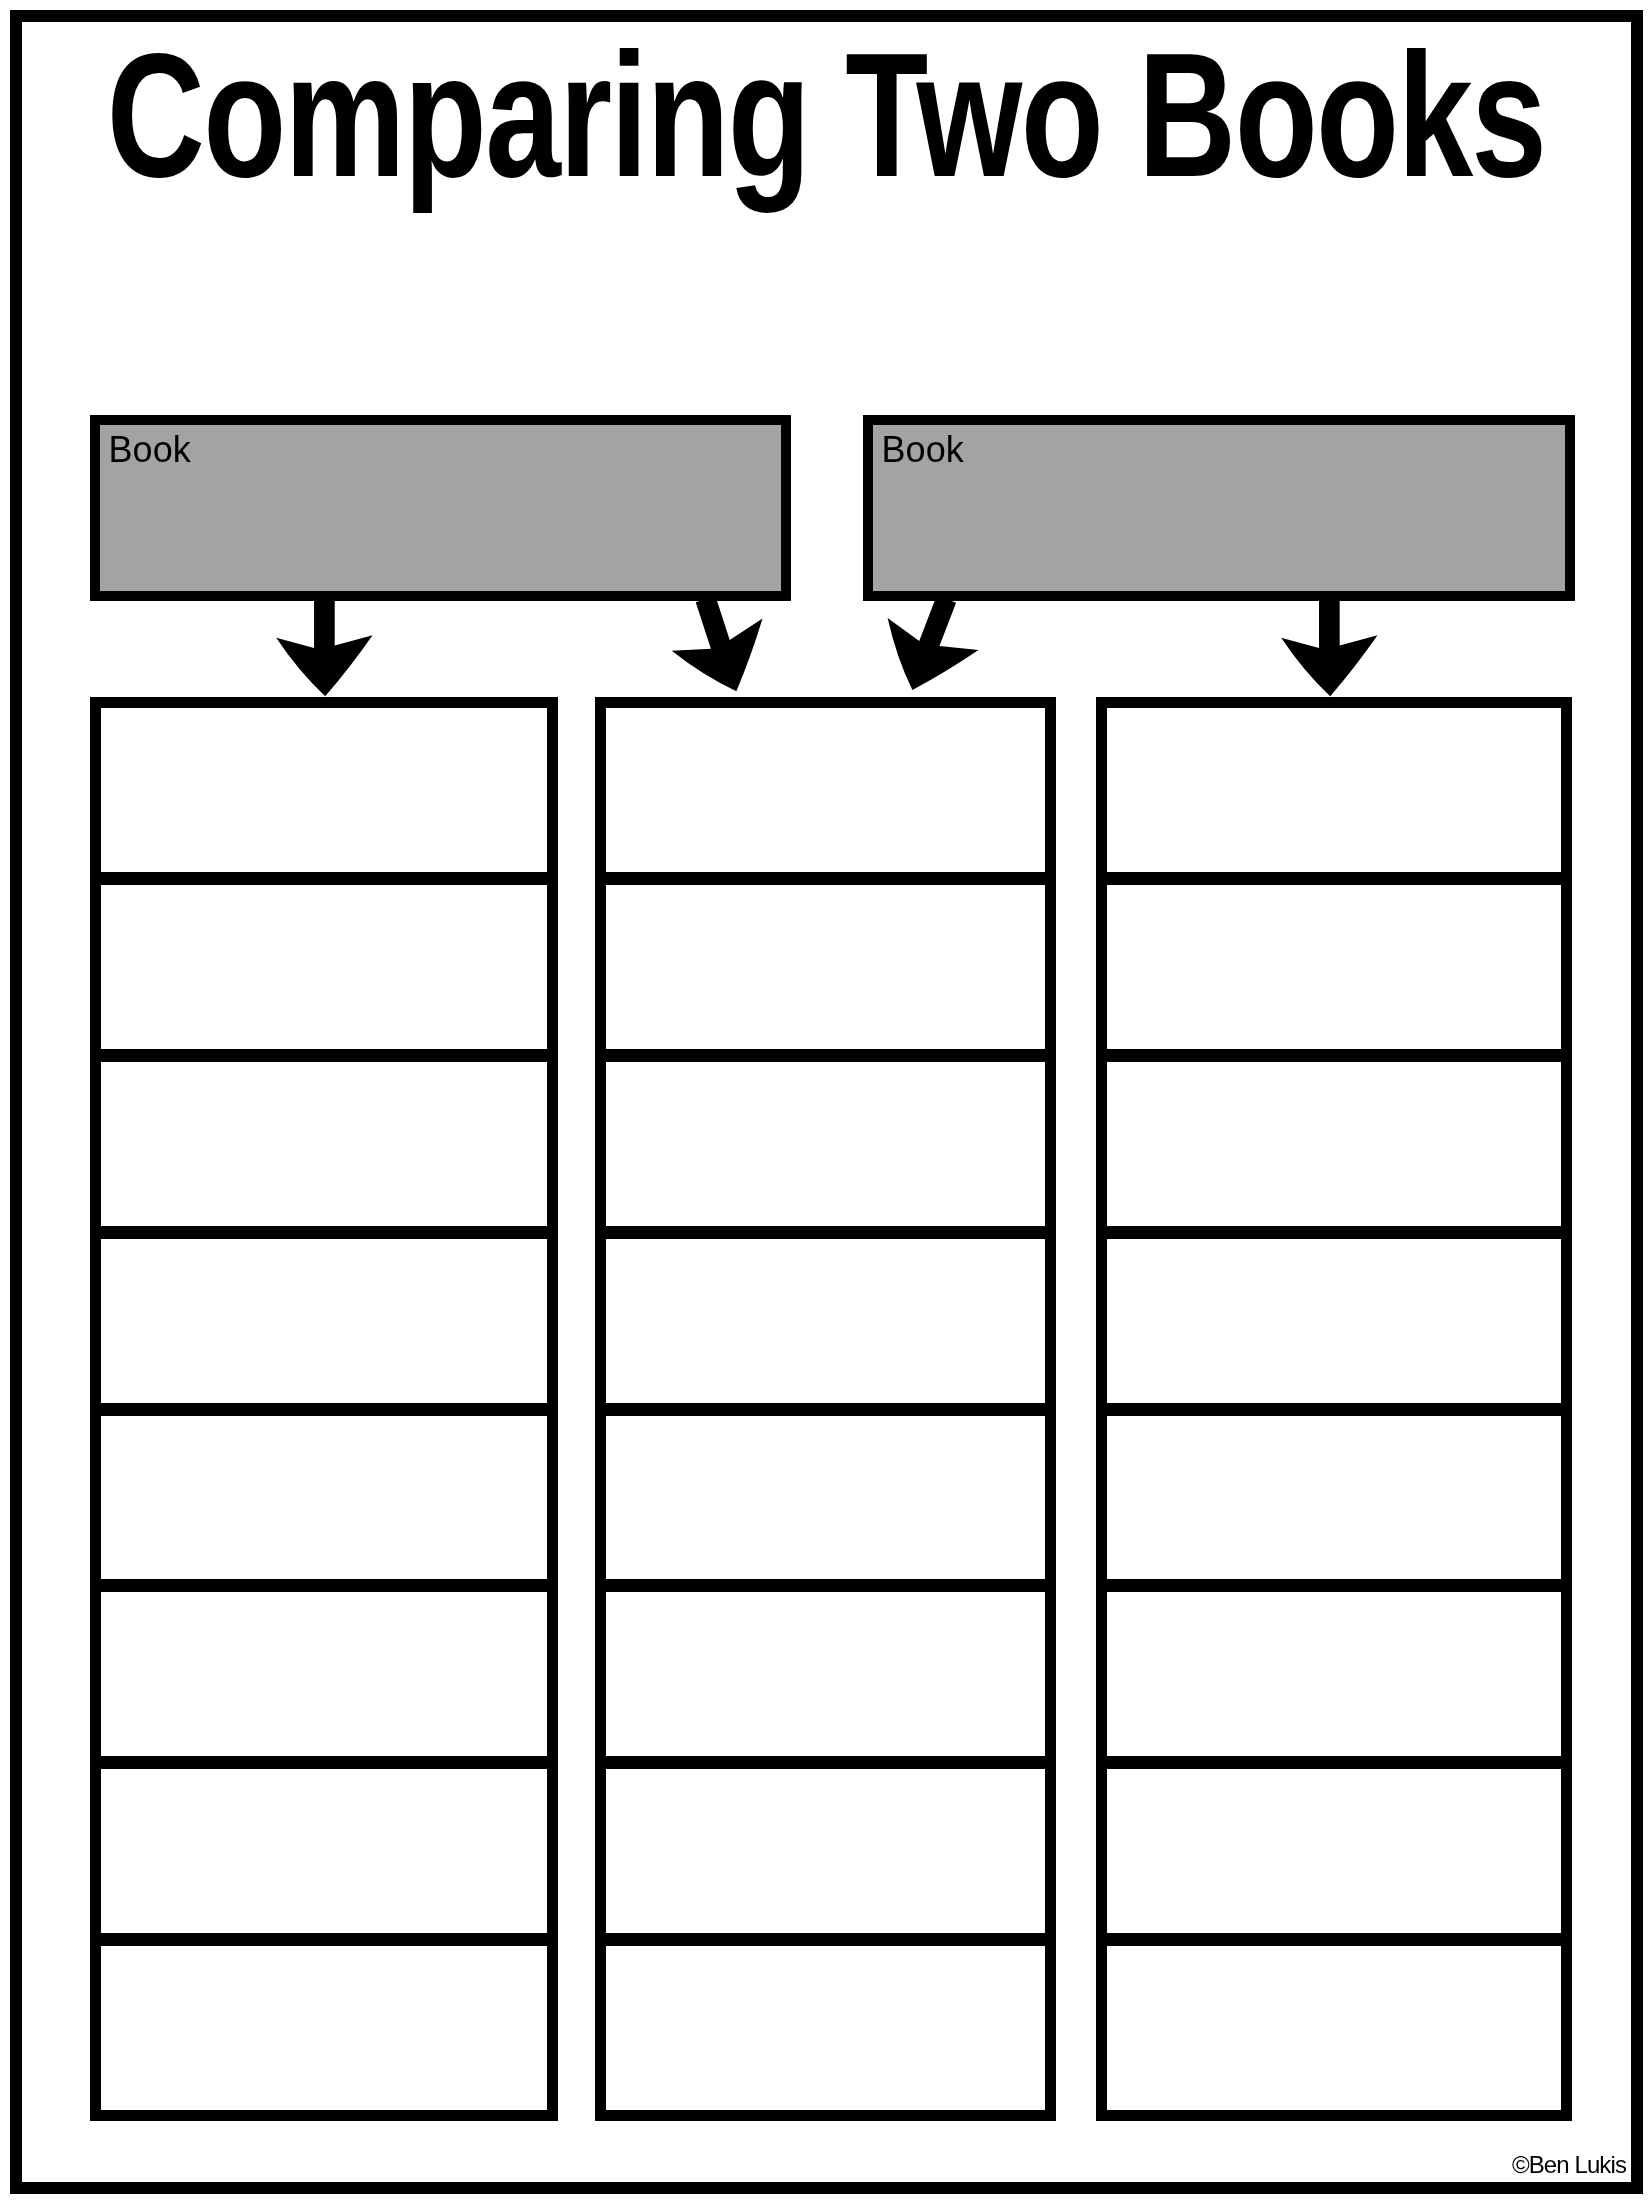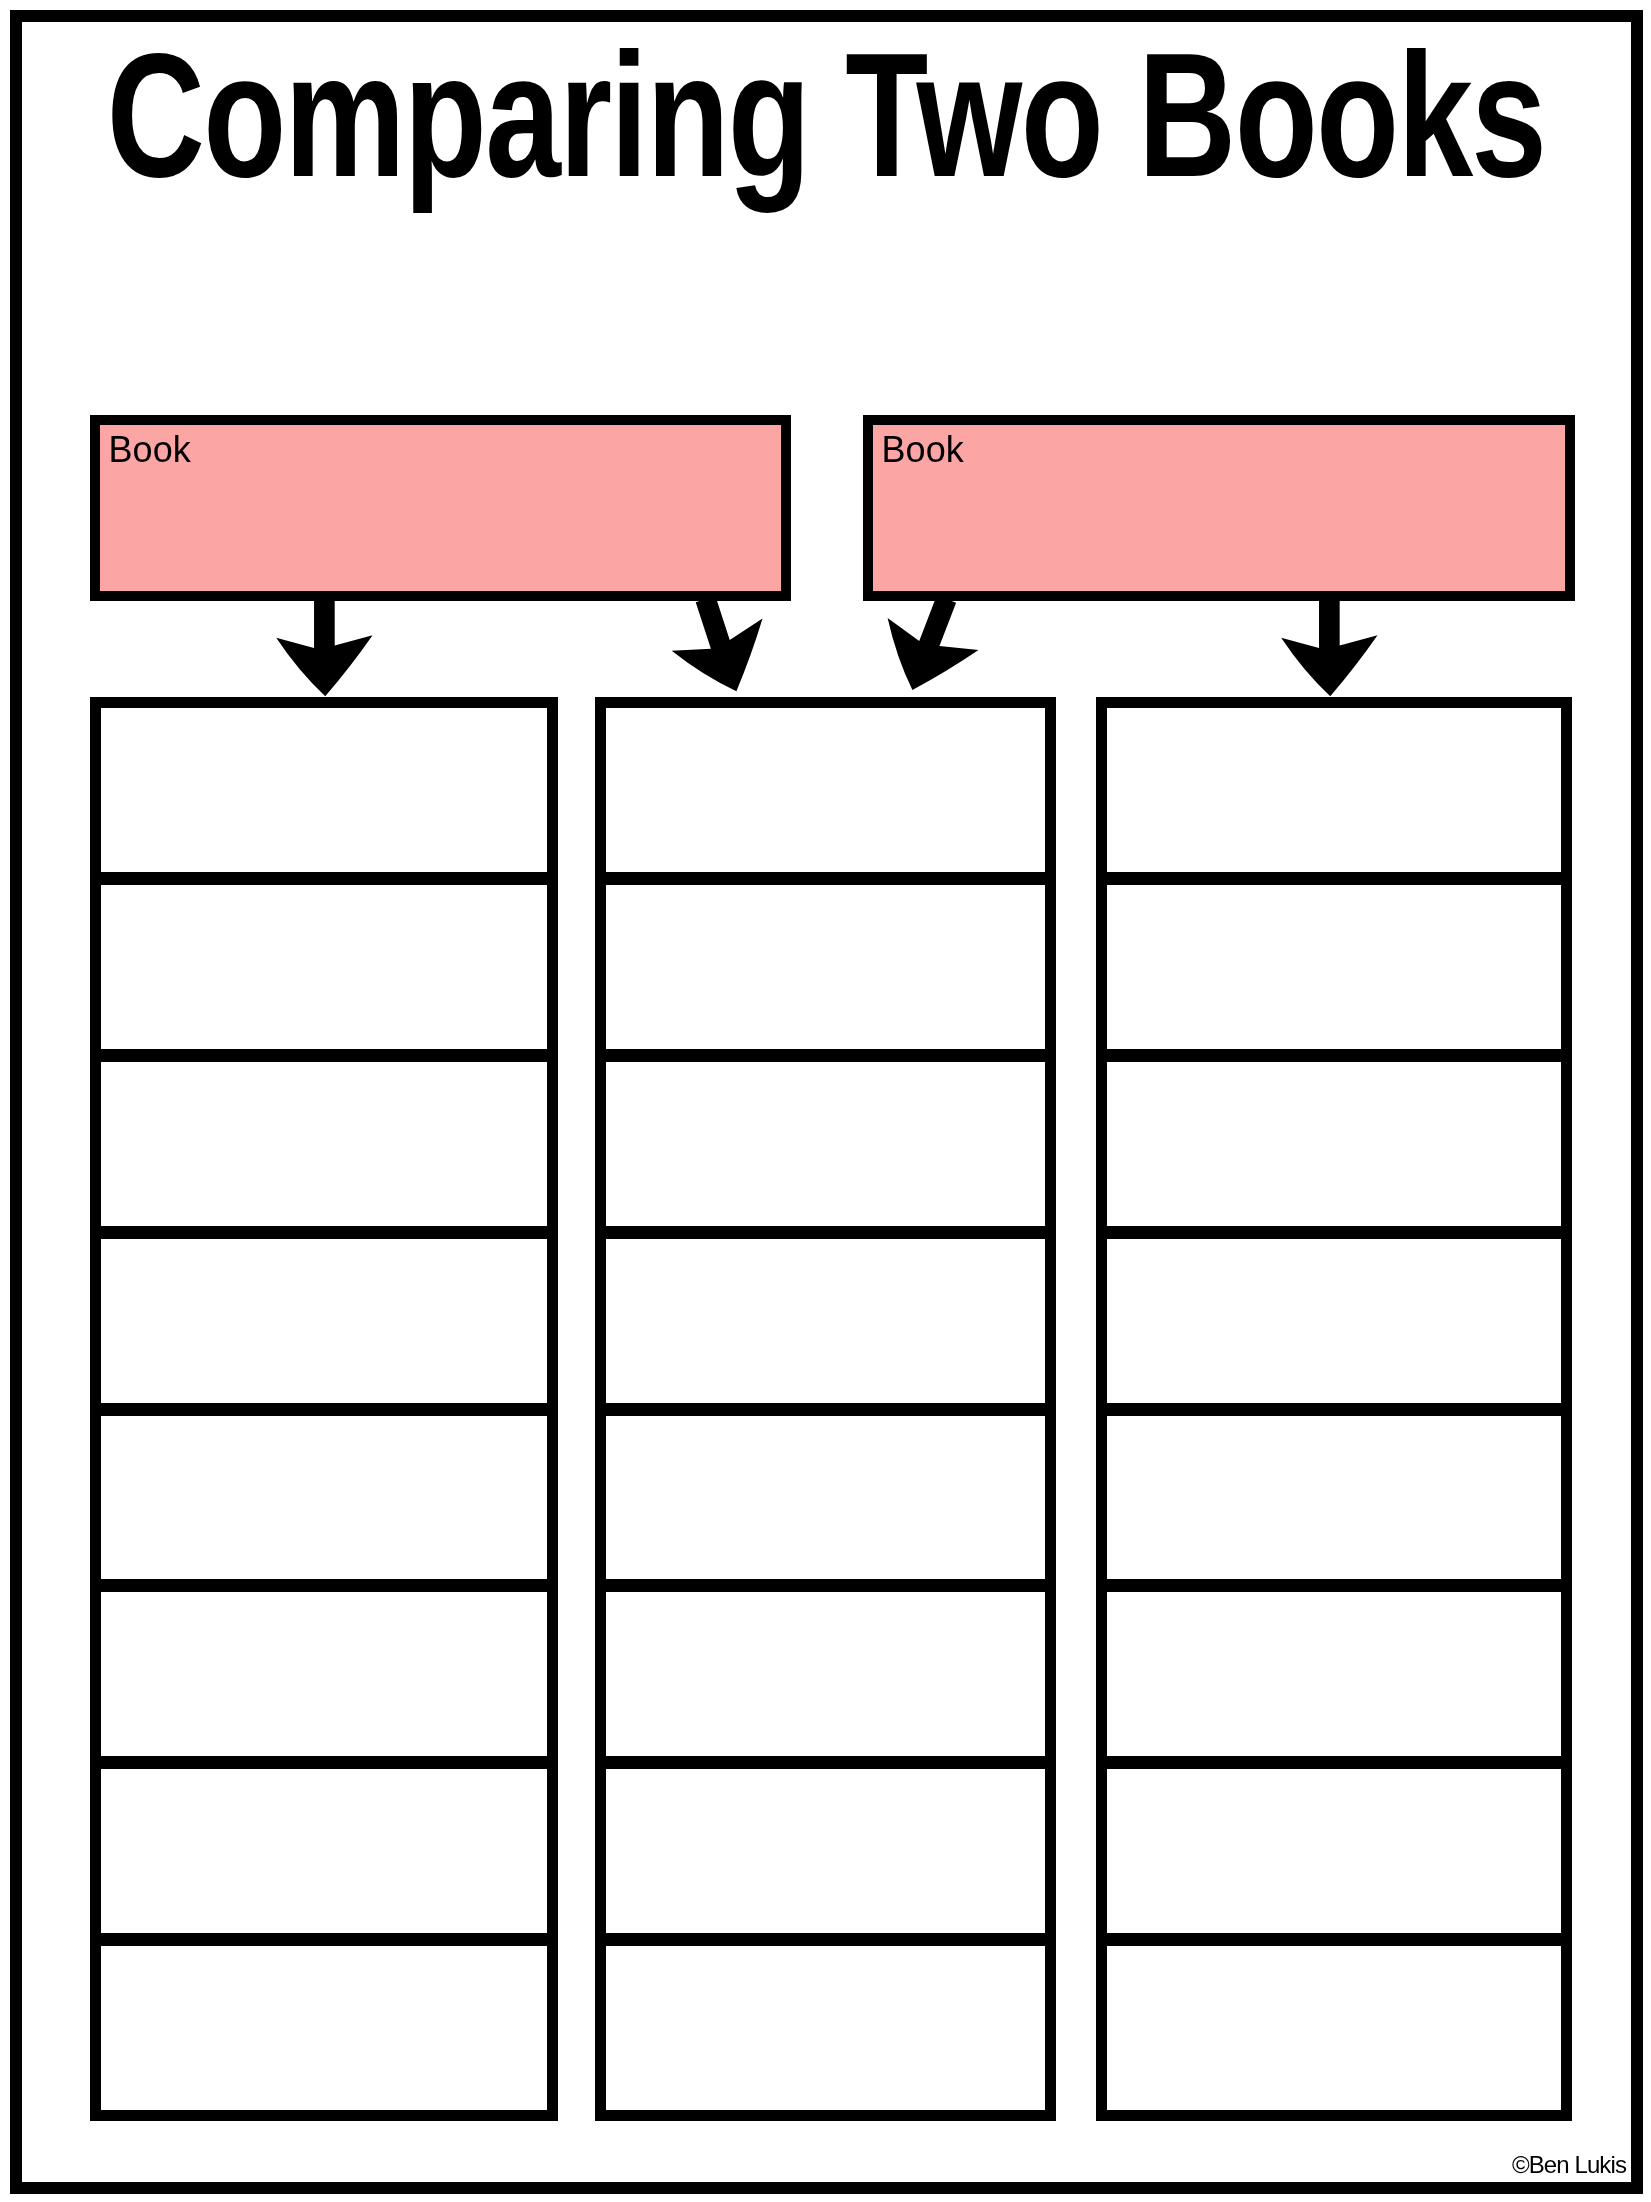--- a/index.html
+++ b/index.html
@@ -49,21 +49,21 @@
     text-align: justify;
     text-align-last: justify;
     white-space: nowrap;
   }
   .book-box {
     position: absolute;
     top: 415px;
     height: 186px;
     border: 10.3px solid #000000;
     box-sizing: border-box;
-    background: #fca5a5;
+    background: #a3a3a3;
   }
   .book-box-left  { left: 90px;  width: 701px; }
   .book-box-right { left: 863px; width: 712px; }
   .book-label {
     display: block;
     padding: 5.2px 0 0 8.6px;
     font-size: 36px;
     line-height: 1.1;
   }
   .arrows {

